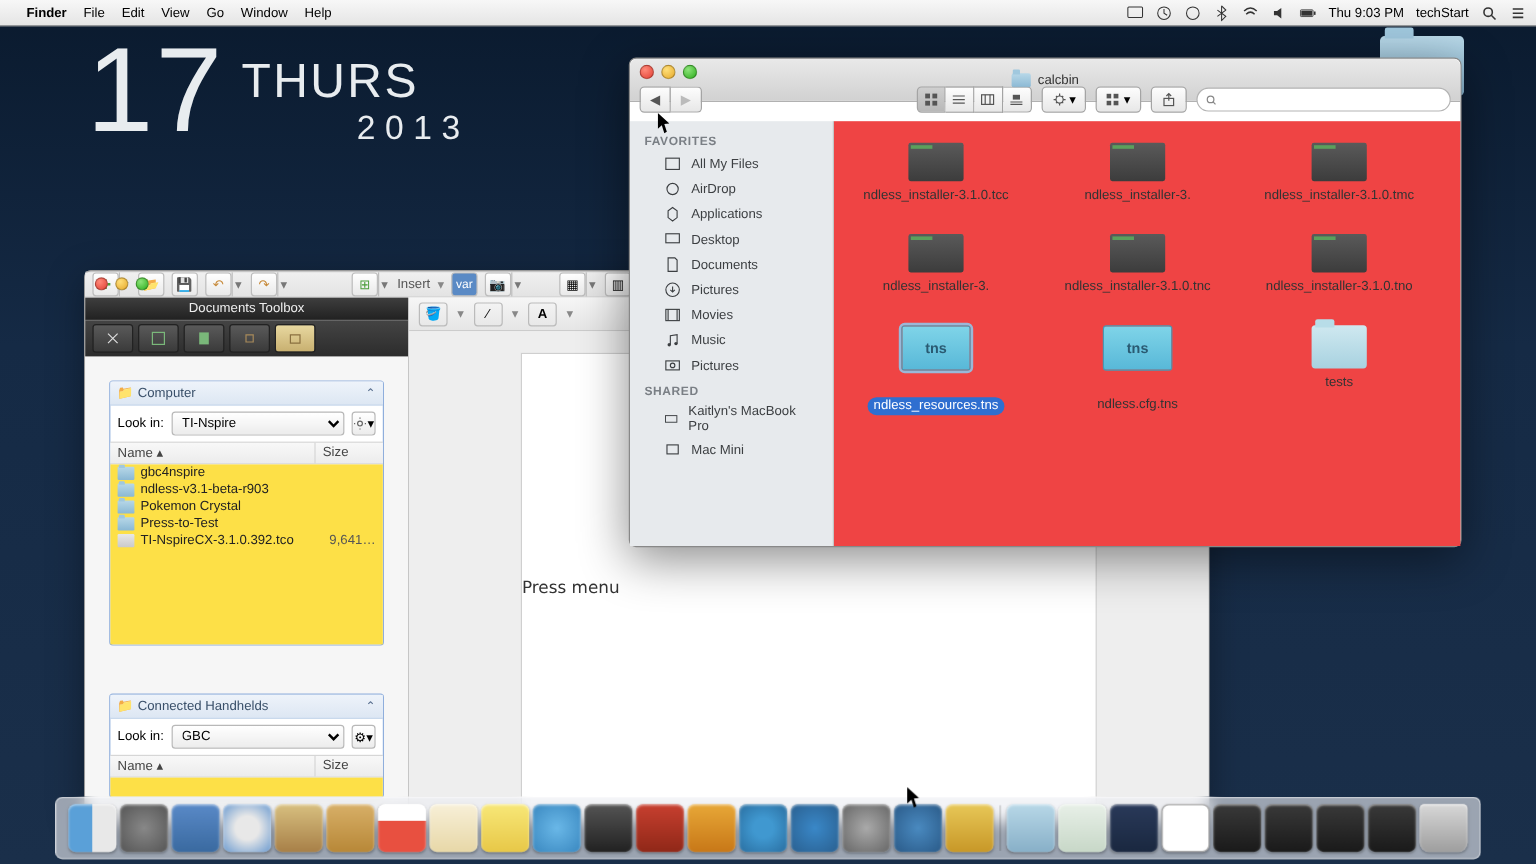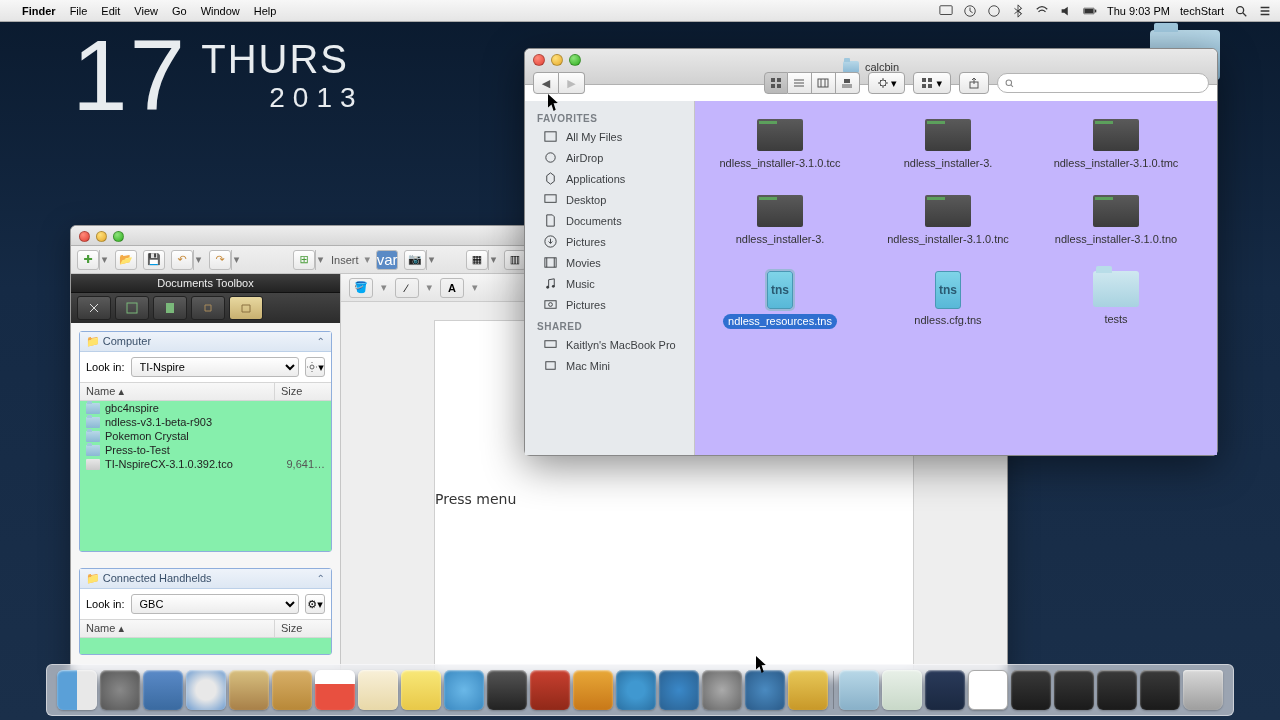--- a/index.html
+++ b/index.html
@@ -10,24 +10,24 @@
 .menubar{position:absolute;top:0;left:0;right:0;height:22px;background:linear-gradient(#f7f7f7,#e5e5e5);border-bottom:1px solid #aaa;display:flex;align-items:center;padding:0 8px;gap:14px;z-index:100}
 .menubar .apple{font-size:14px;color:#333}
 .menubar .app{font-weight:bold}
 .menubar .spacer{flex:1}
 .menubar .right{display:flex;align-items:center;gap:10px}
 .menubar .right svg{width:14px;height:14px;fill:#333}
 
 
 .date-widget{position:absolute;top:28px;left:72px;color:#e8ecef;font-family:"Helvetica Neue",Arial,sans-serif;letter-spacing:2px}
 .date-widget .month{font-size:46px;font-weight:300}
-.date-widget .row2{display:flex;align-items:center;gap:14px}
+.date-widget .row2{display:flex;align-items:flex-end;gap:14px}
 .date-widget .day{font-size:100px;line-height:.95;font-weight:100}
 .date-widget .dow{font-size:40px;font-weight:300}
-.date-widget .year{font-size:28px;font-weight:200;letter-spacing:8px;margin-left:68px}
+.date-widget .year{font-size:28px;font-weight:200;letter-spacing:8px;margin-left:96px}
 .desk-folder{position:absolute;top:30px;right:60px;width:70px;height:55px}
 .desk-folder div{width:70px;height:50px;background:linear-gradient(#b8d8e8,#8ab8d4);border-radius:4px;position:relative}
 .desk-folder div::before{content:"";position:absolute;top:-7px;left:4px;width:24px;height:9px;background:#a0c8de;border-radius:2px 2px 0 0}
 
 
 .finder{position:absolute;top:48px;left:524px;width:694px;height:408px;background:#fff;border:1px solid #888;border-radius:6px;box-shadow:0 10px 40px rgba(0,0,0,.45);display:flex;flex-direction:column;z-index:50}
 .titlebar{height:36px;background:linear-gradient(#e9e9e9,#d1d1d1);border-bottom:1px solid #b1b1b1;border-radius:6px 6px 0 0;position:relative;display:flex;align-items:center;justify-content:center}
 .traffic{position:absolute;left:8px;top:5px;display:flex;gap:6px}
 .traffic span{width:12px;height:12px;border-radius:50%;border:1px solid rgba(0,0,0,.25)}
 .t-r{background:radial-gradient(circle at 35% 30%,#ff8a7a,#e24035)}
@@ -45,56 +45,56 @@
 .viewseg{display:flex}
 .viewseg button{width:24px;height:22px;background:linear-gradient(#fdfdfd,#e7e7e7);border:1px solid #a4a4a4;border-left:0;display:flex;align-items:center;justify-content:center}
 .viewseg button:first-child{border-left:1px solid #a4a4a4;border-radius:4px 0 0 4px;background:linear-gradient(#cfcfcf,#b8b8b8)}
 .viewseg button:last-child{border-radius:0 4px 4px 0}
 .tbbtn{height:22px;padding:0 8px;background:linear-gradient(#fdfdfd,#e7e7e7);border:1px solid #a4a4a4;border-radius:4px;display:flex;align-items:center;gap:2px}
 .search{margin-left:auto;width:212px;height:20px;border:1px solid #b4b4b4;border-radius:10px;background:#fff;display:flex;align-items:center;padding:0 6px}
 .search svg{width:11px;height:11px;fill:#888;margin-right:4px}
 .finder-body{flex:1;display:flex;margin-top:16px}
 .sidebar{width:170px;background:#e7eaed;border-right:1px solid #c5c5c5;padding:6px 0}
 .sb-head{font-size:10px;color:#7a7f85;letter-spacing:.5px;padding:6px 12px 2px;font-weight:bold}
-.sb-item{display:flex;align-items:center;gap:8px;padding:3px 18px;color:#3c3f42;font-size:12px}
+.sb-item{display:flex;align-items:center;gap:8px;padding:3px 28px;color:#3c3f42;font-size:12px}
 .sb-item svg{width:15px;height:15px;fill:#7a7f85}
-.files{flex:1;background:#c4b5fd;padding:18px 20px;display:flex;flex-wrap:wrap;align-content:flex-start;gap:24px 38px}
+.files{flex:1;background:#ef4444;padding:18px 20px;display:flex;flex-wrap:wrap;align-content:flex-start;gap:24px 38px}
 .file{width:130px;display:flex;flex-direction:column;align-items:center;text-align:center}
 .file .blk{width:46px;height:32px;background:linear-gradient(#5a5a5a,#3c3c3c);border-radius:2px;margin-bottom:6px;position:relative}
 .file .blk::before{content:"";position:absolute;top:2px;left:2px;width:18px;height:3px;background:#5ca05c}
-.file .tns{width:26px;height:38px;background:linear-gradient(#7fd4e8,#58b8d8);border:1px solid #4a98b4;border-radius:3px;margin-bottom:5px;display:flex;align-items:center;justify-content:center;font-weight:bold;color:#2a5a72;font-size:12px}
+.file .tns{width:58px;height:38px;background:linear-gradient(#7fd4e8,#58b8d8);border:1px solid #4a98b4;border-radius:3px;margin-bottom:22px;display:flex;align-items:center;justify-content:center;font-weight:bold;color:#2a5a72;font-size:12px}
 .file .fldl{width:46px;height:36px;background:linear-gradient(#cfe8f0,#a8d2e0);border-radius:3px;margin-bottom:6px;position:relative}
 .file .fldl::before{content:"";position:absolute;top:-5px;left:3px;width:16px;height:7px;background:#b8dde8;border-radius:2px 2px 0 0}
 .file .fn{font-size:11px;color:#333;line-height:1.25}
 .file.sel .fn{background:#2f6fd0;color:#fff;border-radius:8px;padding:1px 5px}
 .file.sel .tns{outline:2px solid #9ab8d8}
 
 
 .tiapp{position:absolute;top:225px;left:70px;width:938px;height:453px;background:#fff;border:1px solid #9a9a9a;border-radius:6px;box-shadow:0 8px 30px rgba(0,0,0,.35);z-index:30;display:flex;flex-direction:column}
 .tiapp .titlebar{height:20px;background:linear-gradient(#eee,#d8d8d8);border-radius:6px 6px 0 0;justify-content:flex-start;padding-left:8px}
 .tiapp .traffic span{width:11px;height:11px}
 .ti-tb1{height:28px;background:linear-gradient(#f0f0f0,#e3e3e3);border-bottom:1px solid #c6c6c6;display:flex;align-items:center;padding:0 6px;gap:6px}
 .ti-tb1 .ic{width:22px;height:20px;background:linear-gradient(#fff,#e9e9e9);border:1px solid #bdbdbd;border-radius:3px;display:flex;align-items:center;justify-content:center}
 .ti-tb1 .dd{width:10px;height:20px;border-left:1px solid #bdbdbd;display:flex;align-items:center;justify-content:center;color:#777;margin-left:-6px}
 .ti-split{flex:1;display:flex}
 .ti-left{width:270px;border-right:1px solid #c6c6c6;display:flex;flex-direction:column;background:#f6f6f6}
 .ti-left-hd{background:linear-gradient(#3e3e3e,#222);color:#eee;text-align:center;padding:3px 0;font-size:11px;border-bottom:1px solid #111}
 .ti-tabs{height:30px;background:linear-gradient(#444,#2c2c2c);display:flex;align-items:center;padding:0 6px;gap:4px}
 .ti-tabs .tab{width:34px;height:24px;background:linear-gradient(#5a5a5a,#3a3a3a);border:1px solid #222;border-radius:3px;display:flex;align-items:center;justify-content:center}
-.panel{margin:8px;border:1px solid #8faedc;border-radius:3px;background:#fff}
+.panel{margin:20px;border:1px solid #8faedc;border-radius:3px;background:#fff}
 .panel-hd{background:linear-gradient(#eef3fa,#dde7f3);border-bottom:1px solid #bcd0e8;padding:3px 6px;display:flex;align-items:center;justify-content:space-between;font-size:11px;color:#3a506a}
 .panel-hd .chev{font-size:10px;color:#5a7090}
 .lookrow{display:flex;align-items:center;gap:6px;padding:5px 6px}
 .lookrow select{flex:1;height:20px;border:1px solid #b8b8b8;border-radius:3px;background:linear-gradient(#fff,#ececec);font-size:11px;padding:0 4px}
 .gear{width:20px;height:20px;border:1px solid #b8b8b8;border-radius:3px;background:linear-gradient(#fff,#ececec);display:flex;align-items:center;justify-content:center}
 .cols{display:flex;background:linear-gradient(#f8f8f8,#ececec);border-top:1px solid #d6d6d6;border-bottom:1px solid #d6d6d6;font-size:11px;color:#444}
 .cols div{padding:2px 6px}
 .cols .c1{flex:1;border-right:1px solid #d6d6d6}
 .cols .c2{width:56px}
-.flist{height:150px;overflow:auto;background:#86efac}
+.flist{height:150px;overflow:auto;background:#fde047}
 .frow{display:flex;align-items:center;padding:1px 6px;font-size:11px;color:#222}
 .frow .fi{width:14px;height:11px;background:linear-gradient(#b8d8e8,#8ab8d4);border-radius:1px;margin-right:5px;position:relative}
 .frow .fi::before{content:"";position:absolute;top:-2px;left:1px;width:5px;height:3px;background:#a0c8de;border-radius:1px 1px 0 0}
 .frow .fi.doc{background:linear-gradient(#e8e8e8,#cacaca)}
 .frow .fi.doc::before{display:none}
 .frow .nm{flex:1}
 .frow .sz{color:#555}
 .panel.p2 .flist{height:16px}
 .ti-right{flex:1;background:#eee;display:flex;flex-direction:column}
 .ti-tb2{height:28px;background:linear-gradient(#f6f6f6,#e6e6e6);border-bottom:1px solid #ccc;display:flex;align-items:center;padding:0 8px;gap:8px}
@@ -386,21 +386,21 @@
     <div class="ic">💾</div>
     <div class="ic" style="color:#c78a3a">↶</div>
       <div class="dd">▾</div>
     <div class="ic" style="color:#c78a3a">↷</div>
       <div class="dd">▾</div>
     <div style="width:40px"></div>
     <div class="ic" style="color:#4a9d3a">⊞</div>
       <div class="dd">▾</div>
     <span style="font-size:11px;color:#555">Insert</span>
       <span style="color:#888">▾</span>
-    <div class="ic" style="background:#5a8ac5;color:#fff;font-size:15px">var</div>
+    <div class="ic" style="background:#5a8ac5;color:#fff;font-size:10px">var</div>
     <div class="ic">📷</div>
       <div class="dd">▾</div>
     <div style="width:18px"></div>
     <div class="ic">▦</div>
       <div class="dd">▾</div>
     <div class="ic">▥</div>
   </div>
   <div class="ti-split">
     <div class="ti-left">
       <div class="ti-left-hd">Documents Toolbox</div>

